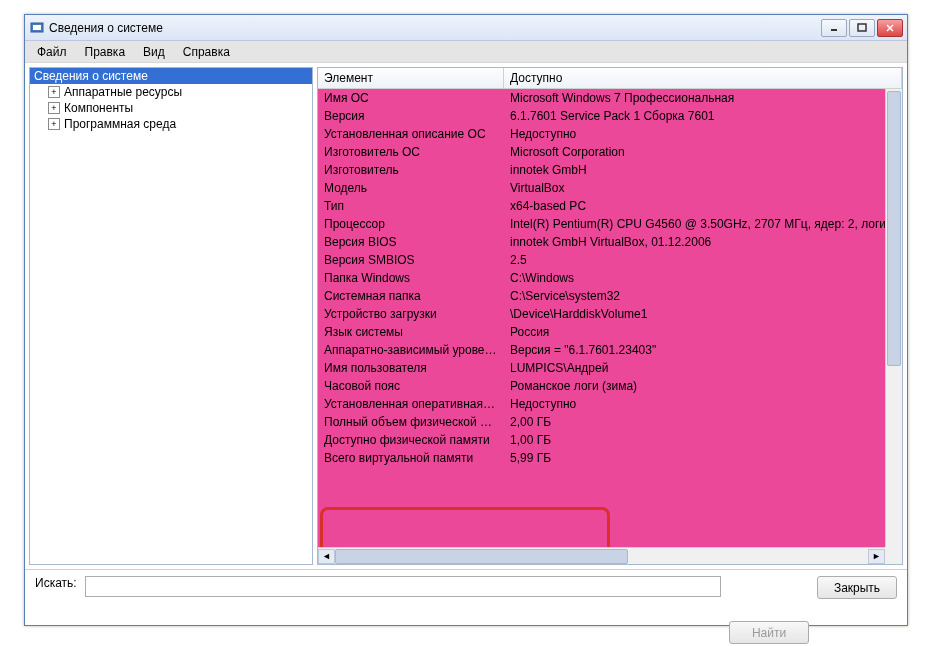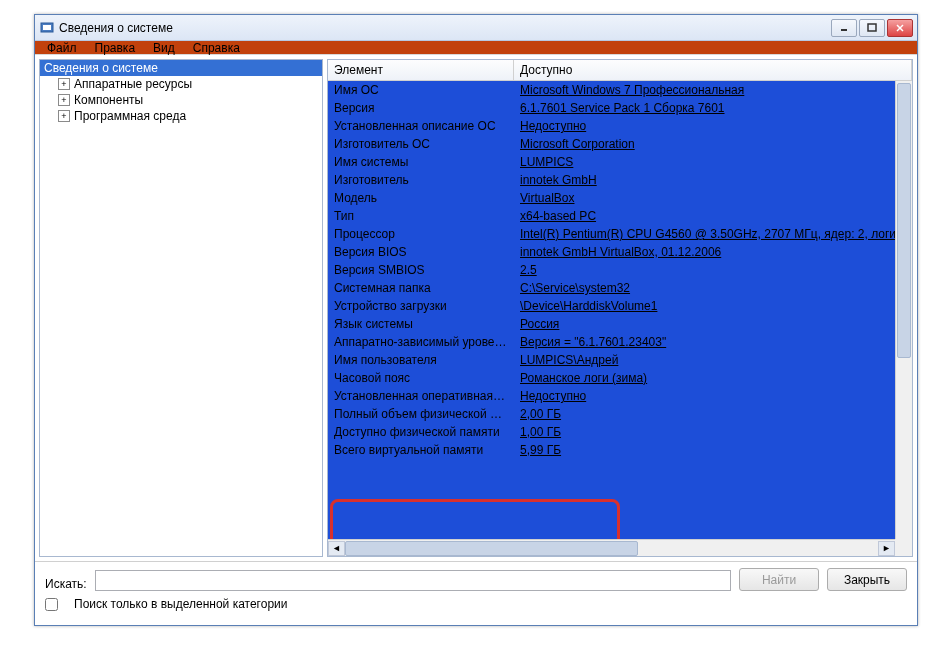--- a/index.html
+++ b/index.html
@@ -1,61 +1,61 @@
 <!DOCTYPE html>
 <html><head>
 <meta charset="utf-8">
 <style>
 * { box-sizing: border-box; margin: 0; padding: 0; font-family: "Segoe UI", Tahoma, sans-serif; font-size: 12px; }
 body { background: #fff; width: 950px; height: 646px; position: relative; }
 
-.window { position: absolute; left: 34px; top: 14px; width: 884px; height: 612px; border: 1px solid #5a7fb5; background: #fff; box-shadow: 0 0 3px rgba(0,0,0,0.3); }
+.window { position: absolute; left: 24px; top: 14px; width: 884px; height: 612px; border: 1px solid #5a7fb5; background: #fff; box-shadow: 0 0 3px rgba(0,0,0,0.3); }
 
 .titlebar { height: 26px; background: linear-gradient(to bottom, #eef3fb 0%, #dce6f5 100%); border-bottom: 1px solid #b8c8e0; display: flex; align-items: center; padding: 0 4px; }
 .titlebar .icon { width: 16px; height: 16px; margin-right: 4px; display: flex; align-items: center; justify-content: center; }
 .titlebar .title { flex: 1; color: #000; }
 .wincontrols { display: flex; gap: 2px; }
 .winbtn { width: 26px; height: 18px; border: 1px solid #9aa8bd; background: linear-gradient(to bottom,#f5f8fd,#dfe7f3); border-radius: 2px; display:flex; align-items:center; justify-content:center; cursor:pointer; }
 .winbtn.close { background: linear-gradient(to bottom,#f5a0a0,#d44); border-color:#a33; color:#fff; }
 
-.menubar { height: 14px; background:#c2410c; border-bottom:1px solid #d8d8d8; display:flex; align-items:center; padding:0 4px; gap:2px; }
+.menubar { height: 22px; background:#e5e5e5; border-bottom:1px solid #d8d8d8; display:flex; align-items:center; padding:0 4px; gap:2px; }
 .menuitem { padding:2px 8px; cursor:pointer; }
 
 .content { display:flex; height: calc(100% - 26px - 22px - 56px); padding:4px; gap:4px; }
 
 .tree { width:284px; border:1px solid #a8b8d0; background:#fff; overflow:auto; }
 .tree-node { display:flex; align-items:center; padding:1px 4px; cursor:pointer; white-space:nowrap; }
 .tree-node.selected { background:#3470d4; color:#fff; }
 .tree-exp { width:12px; height:12px; border:1px solid #8a8a8a; background:#fff; color:#000; font-size:9px; line-height:10px; text-align:center; margin-right:4px; cursor:pointer; }
 .tree-child { padding-left:18px; }
 
-.details { flex:1; border:1px solid #a8b8d0; background:#1d4ed8; display:flex; flex-direction:column; overflow:hidden; }
+.details { flex:1; border:1px solid #a8b8d0; background:#ec4899; display:flex; flex-direction:column; overflow:hidden; }
 .dhead { display:flex; border-bottom:1px solid #d0d0d0; background:linear-gradient(to bottom,#fdfdfe,#eef2f8); }
 .dhead .col { padding:3px 6px; border-right:1px solid #d0d0d0; }
 .dcol1 { width:186px; }
 .dcol2 { flex:1; }
 .dbody { flex:1; overflow:hidden; position:relative; }
 .drow { display:flex; padding:1px 0; }
 .drow .c1 { width:186px; padding:1px 6px; white-space:nowrap; overflow:hidden; text-overflow:ellipsis; }
-.drow .c2 { flex:1; padding:1px 6px; white-space:nowrap; overflow:hidden;text-decoration:underline; }
+.drow .c2 { flex:1; padding:1px 6px; white-space:nowrap; overflow:hidden; }
 .highlight-box { position:absolute; border:3px solid #d9302c; border-radius:8px; pointer-events:none; }
 
 .vscroll { position:absolute; right:0; top:0; bottom:17px; width:17px; background:#f0f0f0; border-left:1px solid #d0d0d0; }
 .vscroll .thumb { position:absolute; left:1px; right:1px; top:2px; height:60%; background:#c8d4e6; border:1px solid #a8b8d0; border-radius:2px; }
 .hscroll { position:absolute; left:0; right:17px; bottom:0; height:17px; background:#f0f0f0; border-top:1px solid #d0d0d0; display:flex; align-items:center; }
 .hscroll .arrow { width:17px; height:15px; background:#e4eaf3; border:1px solid #c0c8d8; text-align:center; line-height:13px; font-size:9px; cursor:pointer; }
 .hscroll .track { flex:1; height:15px; position:relative; }
 .hscroll .thumb { position:absolute; top:0; bottom:0; left:0; width:55%; background:#c8d4e6; border:1px solid #a8b8d0; border-radius:2px; }
 
 .bottom { height:56px; border-top:1px solid #d0d0d0; padding:6px 10px; display:flex; flex-direction:column; gap:6px; }
-.brow { display:flex; align-items:flex-end; gap:8px; }
+.brow { display:flex; align-items:flex-start; gap:8px; }
 .brow label { white-space:nowrap; }
 .brow input[type=text] { flex:1; height:21px; border:1px solid #abadb3; padding:0 4px; }
 .btn { min-width:80px; height:23px; border:1px solid #acacac; background:linear-gradient(to bottom,#f8f8f8,#e6e6e6); border-radius:3px; cursor:pointer; padding:0 14px; }
-.btn:disabled { color:#9a9a9a; cursor:default; }
+.btn:disabled { color:#9a9a9a; cursor:default;margin-top:45px; }
 .chk { display:flex; align-items:center; gap:16px; }
 .chk input { width:13px; height:13px; }
 
 .corner { position:absolute; right:0; bottom:0; width:17px; height:17px; background:#f0f0f0; }
 </style>
 </head>
 <body>
 
 <div class="window">
 
@@ -130,24 +130,20 @@
           </div>
           <div class="drow">
             <div class="c1">Установленная описание ОС</div>
             <div class="c2">Недоступно</div>
           </div>
           <div class="drow">
             <div class="c1">Изготовитель ОС</div>
             <div class="c2">Microsoft Corporation</div>
           </div>
           <div class="drow">
-            <div class="c1">Имя системы</div>
-            <div class="c2">LUMPICS</div>
-          </div>
-          <div class="drow">
             <div class="c1">Изготовитель</div>
             <div class="c2">innotek GmbH</div>
           </div>
           <div class="drow">
             <div class="c1">Модель</div>
             <div class="c2">VirtualBox</div>
           </div>
           <div class="drow">
             <div class="c1">Тип</div>
             <div class="c2">x64-based PC</div>
@@ -156,20 +152,24 @@
             <div class="c1">Процессор</div>
             <div class="c2">Intel(R) Pentium(R) CPU G4560 @ 3.50GHz, 2707 МГц, ядер: 2, логи</div>
           </div>
           <div class="drow">
             <div class="c1">Версия BIOS</div>
             <div class="c2">innotek GmbH VirtualBox, 01.12.2006</div>
           </div>
           <div class="drow">
             <div class="c1">Версия SMBIOS</div>
             <div class="c2">2.5</div>
+          </div>
+          <div class="drow">
+            <div class="c1">Папка Windows</div>
+            <div class="c2">C:\Windows</div>
           </div>
           <div class="drow">
             <div class="c1">Системная папка</div>
             <div class="c2">C:\Service\system32</div>
           </div>
           <div class="drow">
             <div class="c1">Устройство загрузки</div>
             <div class="c2">\Device\HarddiskVolume1</div>
           </div>
           <div class="drow">

